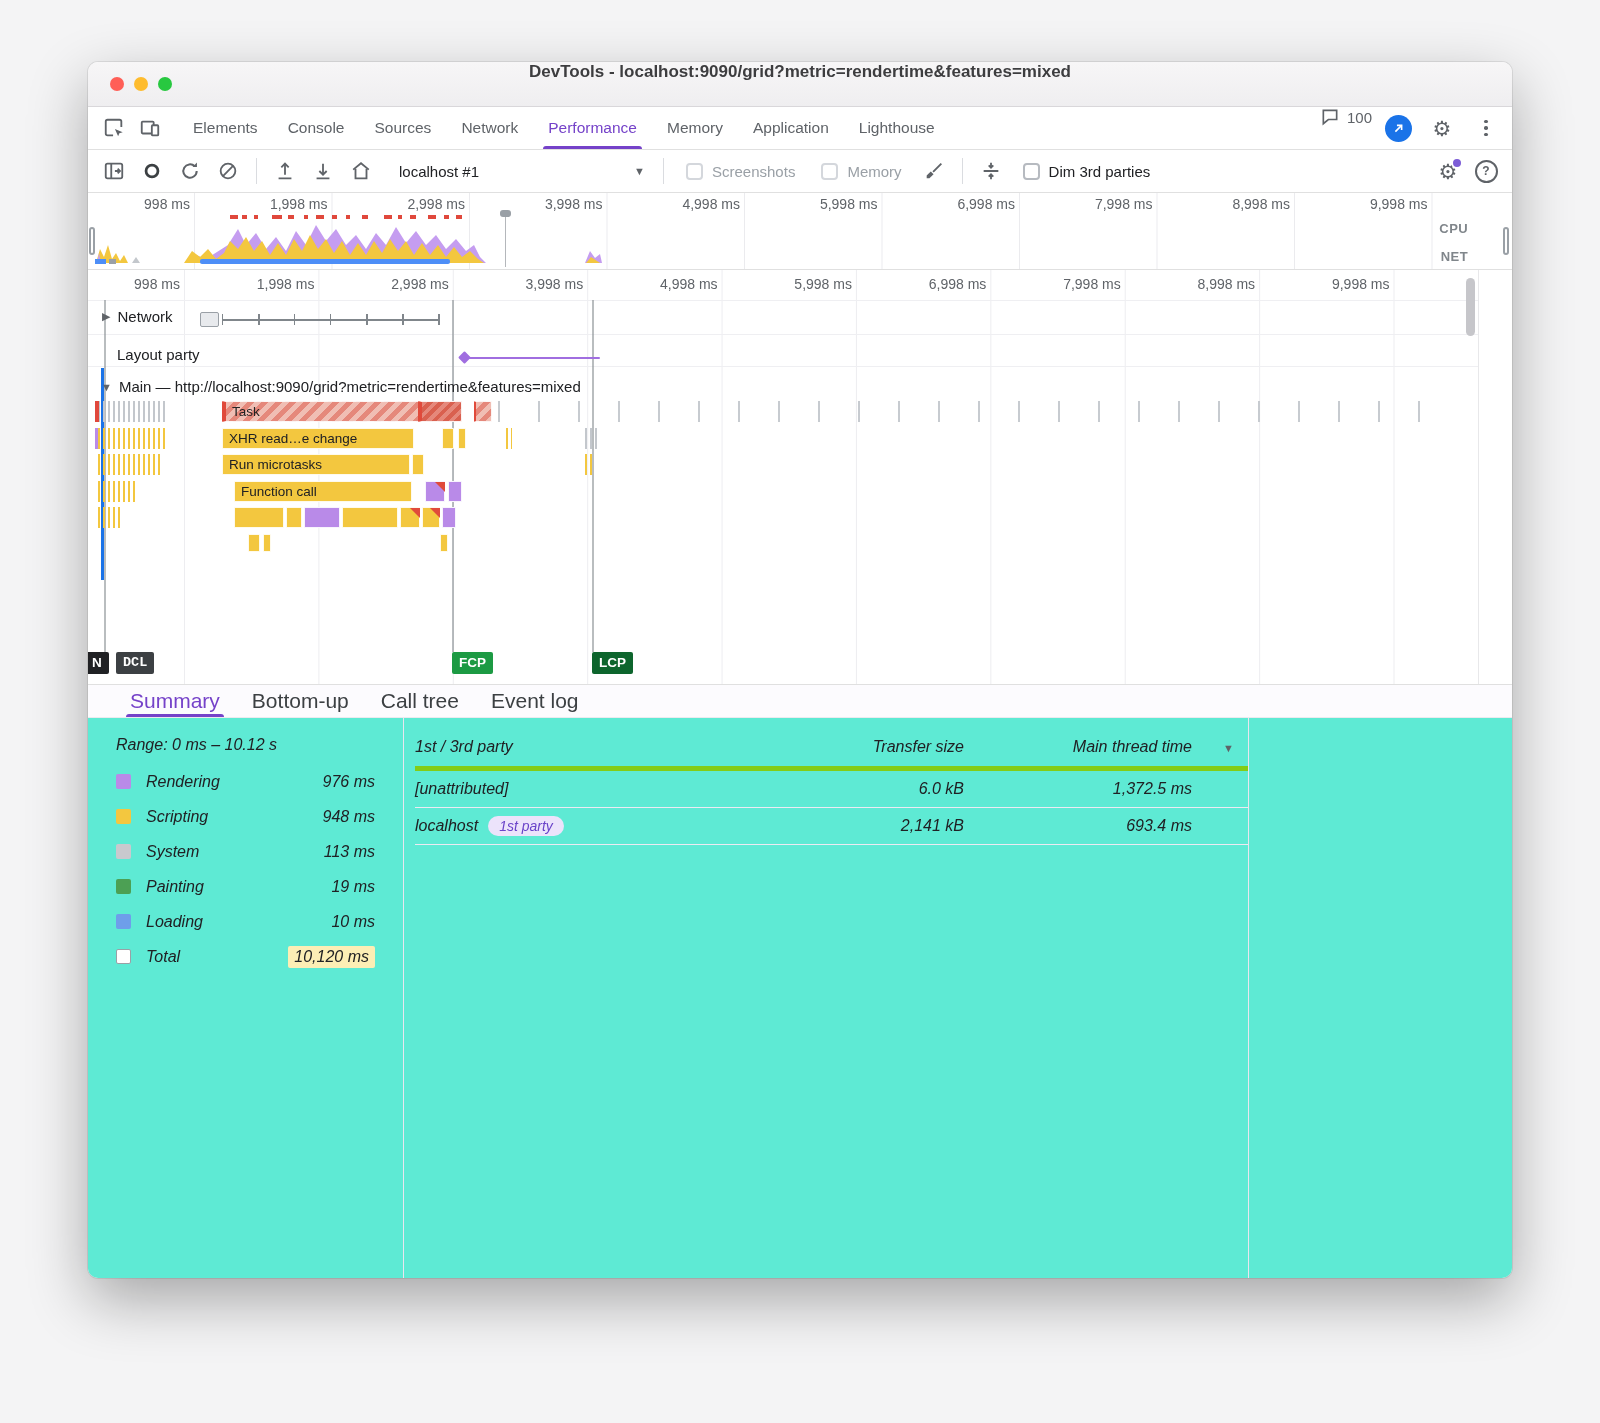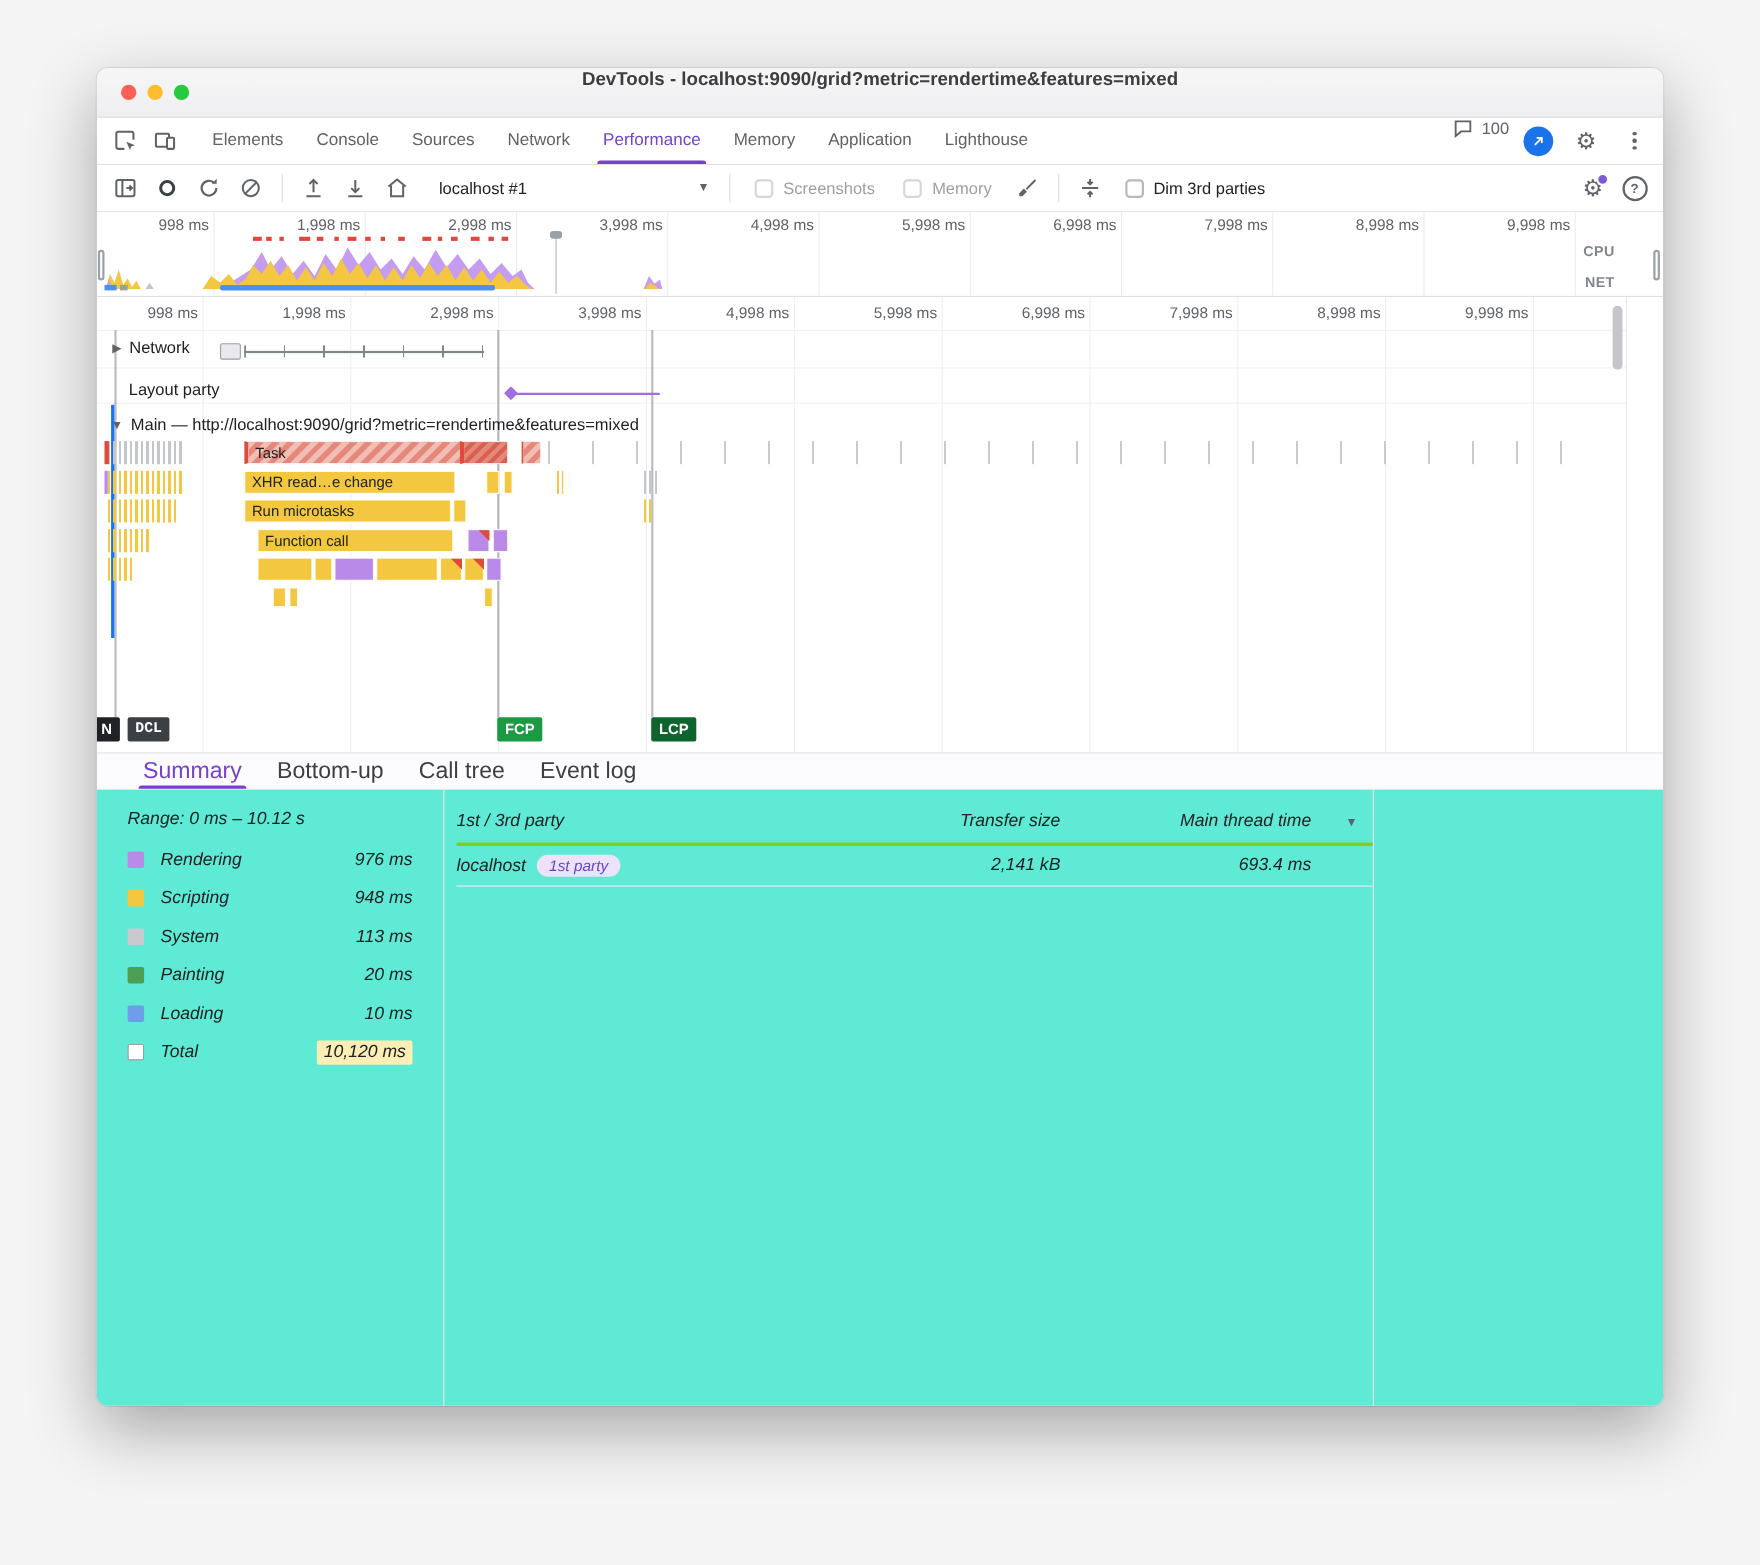--- a/index.html
+++ b/index.html
@@ -93,21 +93,21 @@
   .lrow{height:35px;display:flex;align-items:center;}
   .sw{width:15px;height:15px;border-radius:2px;margin-right:15px;flex:none;}
   .sw0{background:#b98ae8}.sw1{background:#f3c73f}.sw2{background:#c9c9ce}.sw3{background:#4ca054}.sw4{background:#6e9eea}
   .sw5{background:#fff;border:1.5px solid #9aa0a6;box-sizing:border-box;}
   .lval{margin-left:auto;}
   .hl{background:#fceeb5;padding:2px 6px;border-radius:2px;}
   .vdiv{position:absolute;left:315px;top:0;bottom:0;width:1px;background:#e9e6ef;}
   .vdiv2{position:absolute;left:1160px;top:0;bottom:0;width:1px;background:#e9e6ef;}
   .ptable{position:absolute;left:327px;top:0;width:833px;}
   .prow{display:grid;grid-template-columns:1fr 230px 228px 56px;align-items:center;height:36px;border-bottom:1px solid #edeaf2;}
-  .prow.head{height:38px;margin-top:10px;border-bottom:3px solid #84cc16;color:#202124;}
+  .prow.head{height:38px;margin-top:10px;border-bottom:5px solid #84cc16;color:#202124;}
   .c-right{text-align:right;}
   .sorthdr{display:flex;align-items:center;justify-content:flex-end;gap:10px;}
   .badge{display:inline-block;margin-left:10px;padding:2px 11px;border-radius:11px;background:#ece3fb;color:#6a43c9;font-size:14px;}
   svg{display:block;}
 </style>
 </head>
 <body>
 
 <div class="stage">
 <div class="window">
@@ -450,21 +450,21 @@
         <span class="lval">948 ms</span>
       </div>
       <div class="lrow">
         <span class="sw sw2"></span>
         <span>System</span>
         <span class="lval">113 ms</span>
       </div>
       <div class="lrow">
         <span class="sw sw3"></span>
         <span>Painting</span>
-        <span class="lval">20 ms</span>
+        <span class="lval">19 ms</span>
       </div>
       <div class="lrow">
         <span class="sw sw4"></span>
         <span>Loading</span>
         <span class="lval">10 ms</span>
       </div>
       <div class="lrow">
         <span class="sw sw5"></span>
         <span>Total</span>
         <span class="lval hl">10,120 ms</span>
@@ -475,20 +475,26 @@
     <div class="ptable">
       <div class="prow head">
         <div>1st / 3rd party</div>
         <div class="c-right">Transfer size</div>
         <div class="c-right sorthdr">
           <span>Main thread time</span>
         </div>
         <div class="c-right" style="padding-right:14px;"><span class="caret">▼</span></div>
       </div>
       <div class="prow">
+        <div>[unattributed]</div>
+        <div class="c-right">6.0 kB</div>
+        <div class="c-right">1,372.5 ms</div>
+        <div></div>
+      </div>
+      <div class="prow">
         <div>
           <span>localhost</span><span class="badge">1st party</span>
         </div>
         <div class="c-right">2,141 kB</div>
         <div class="c-right">693.4 ms</div>
         <div></div>
       </div>
     </div>
   </div>
 

